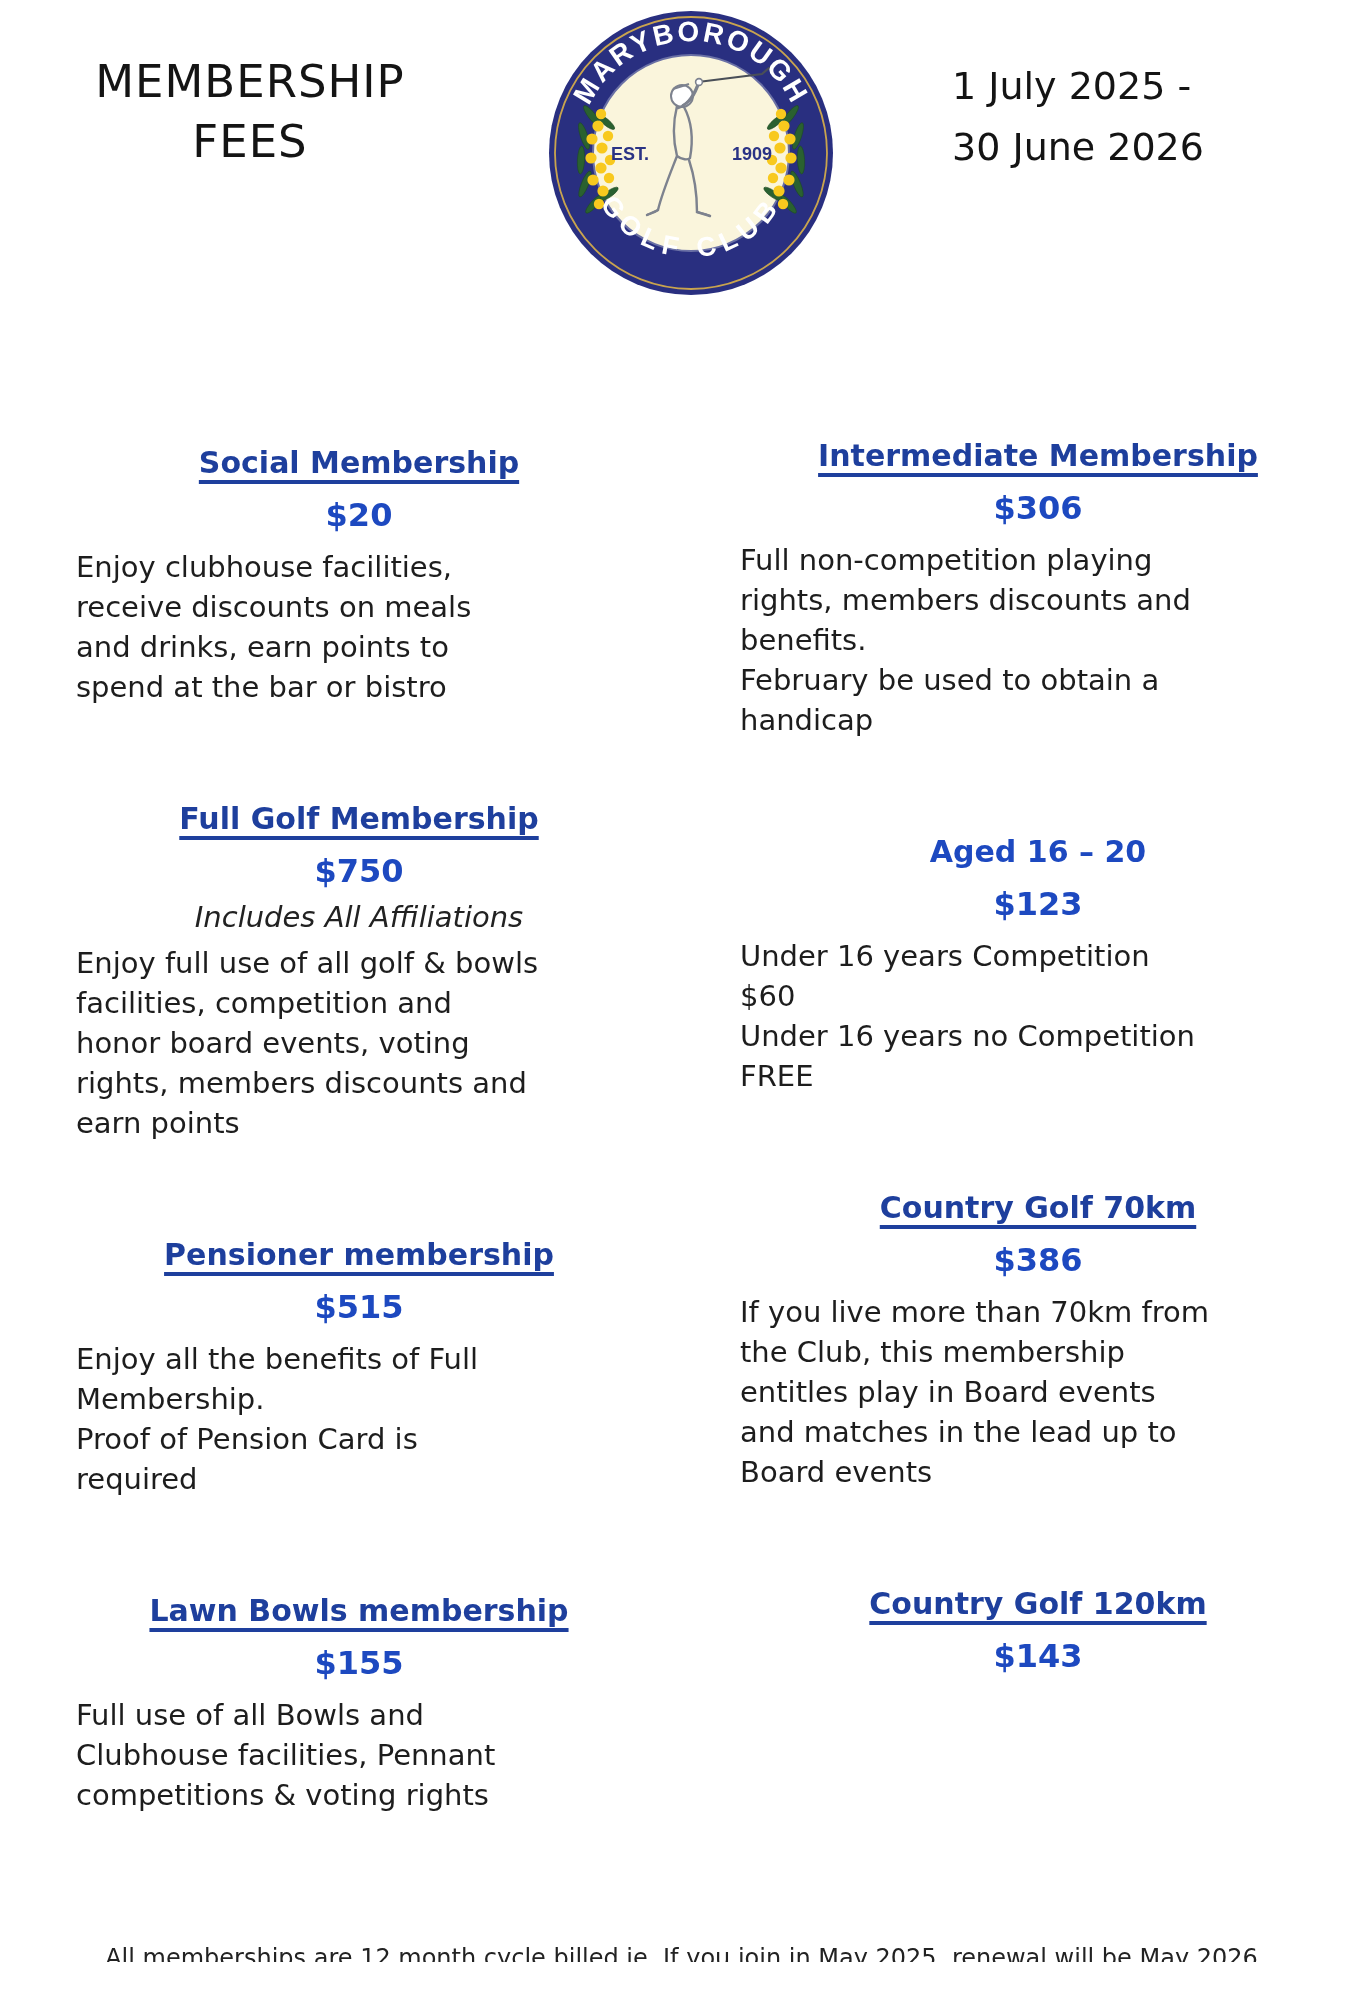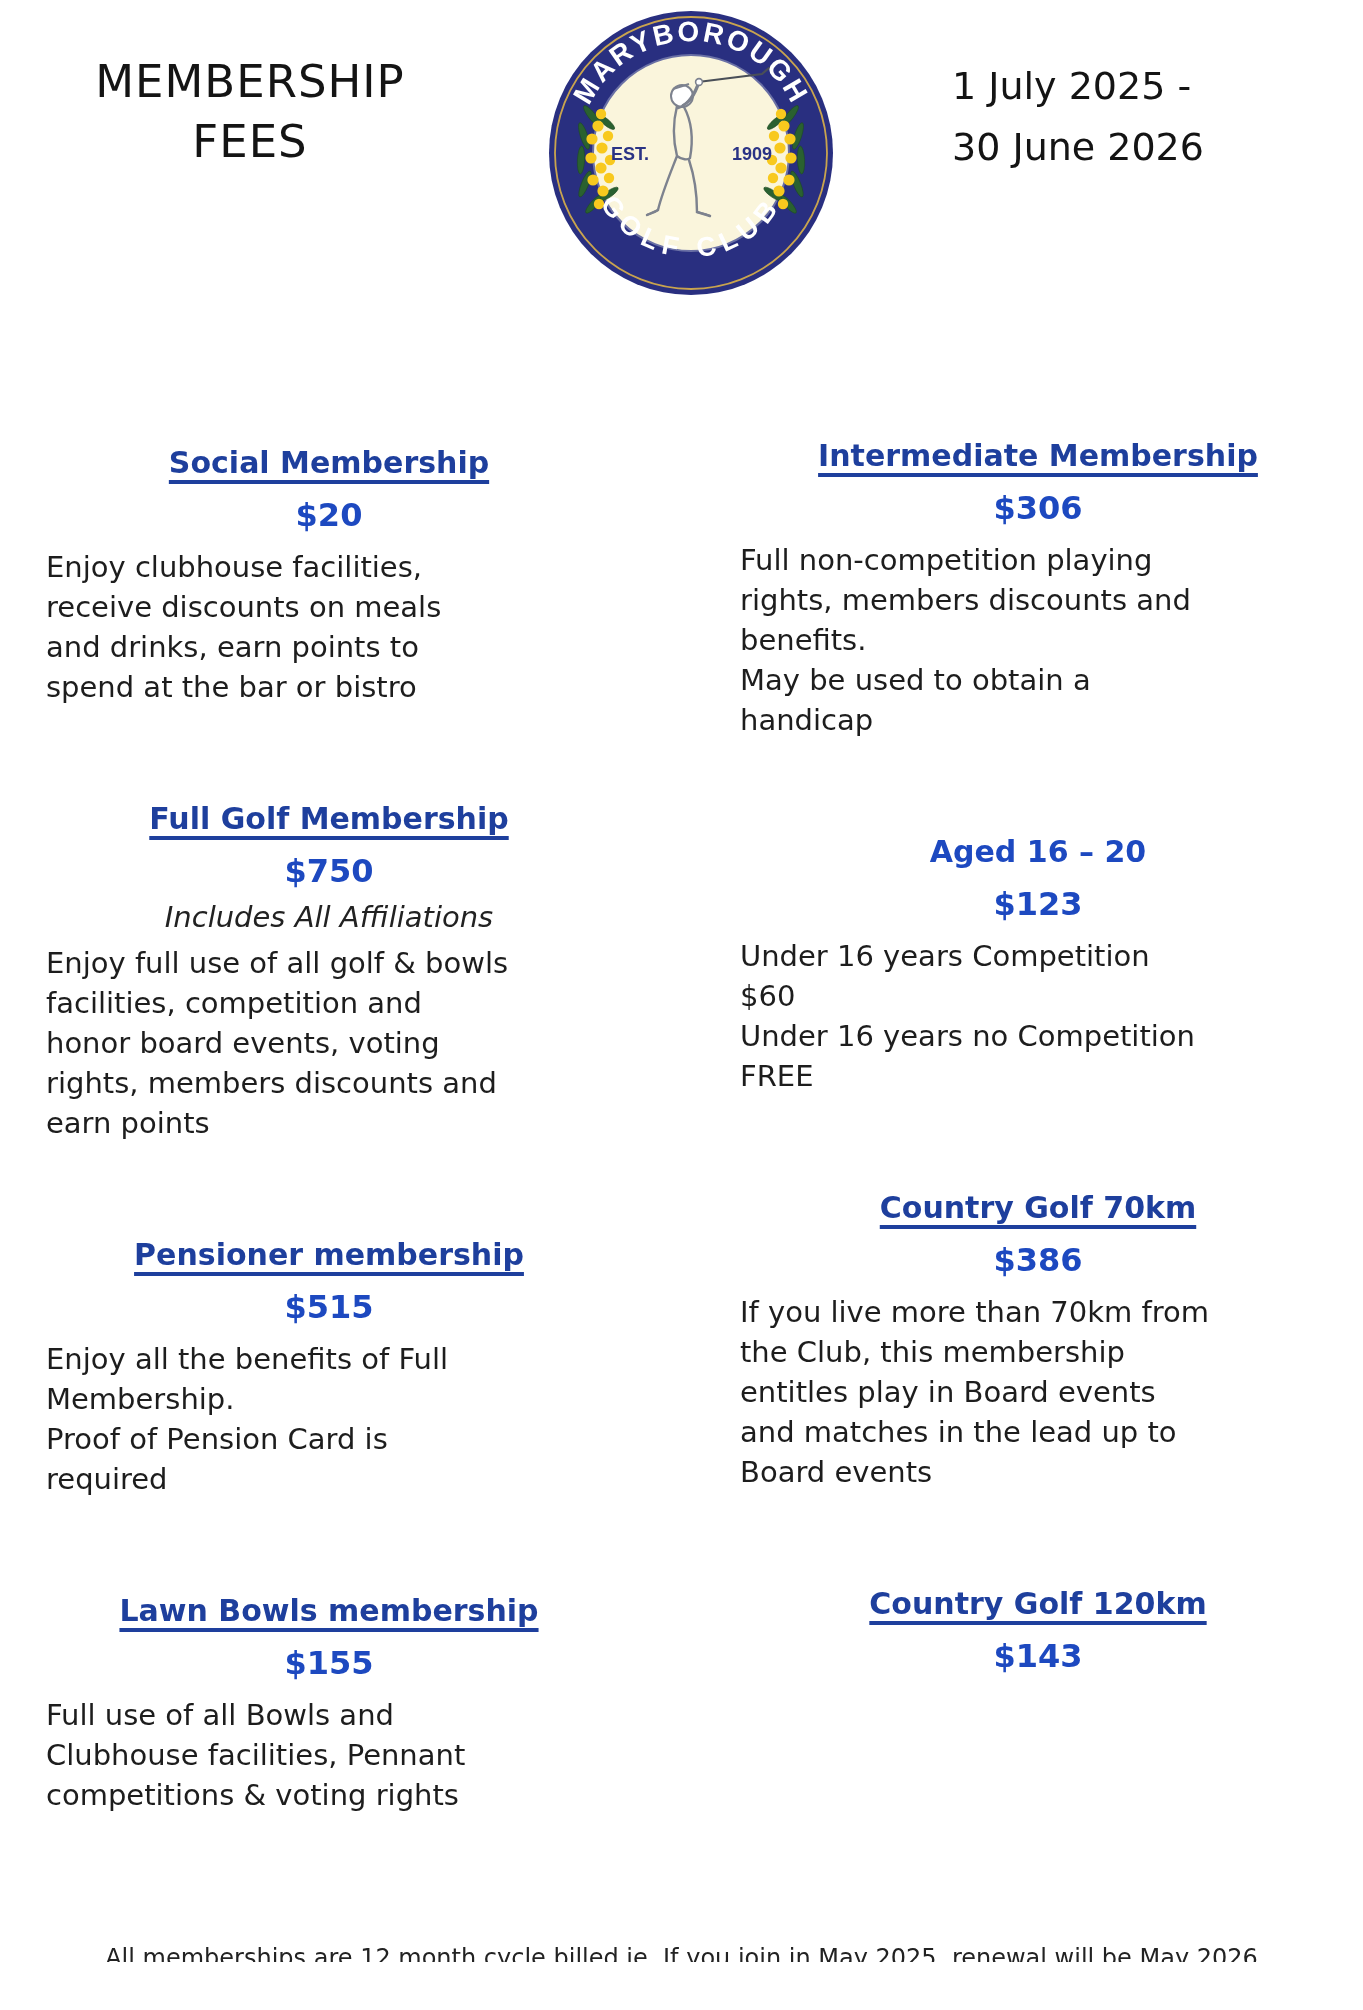--- a/index.html
+++ b/index.html
@@ -22,21 +22,21 @@
   }
   .date-range {
     position:absolute; left:952px; top:56px; width:400px;
     font-size:38px; line-height:61px; font-weight:400;
     color:#141414; white-space:pre-line;
   }
   .logo-wrap { position:absolute; left:546px; top:8px; width:290px; height:290px; }
 
   
   .col { position:absolute; }
-  .col-left  { left:46px;  top:437px; width:566px; }
+  .col-left  { left:76px;  top:437px; width:566px; }
   .col-right { left:740px; top:430px; width:596px; }
 
   .section { margin:0 0 86px 0; }
   .section:last-child { margin-bottom:0; }
 
   .section-title {
     display:block;
     color:#1e3f9d;
     font-weight:bold;
     font-size:30px; line-height:52px;
@@ -203,21 +203,21 @@
   </div>
 
   <div class="col col-right">
 
     <div class="section">
       <span class="section-title"><span class="u">Intermediate Membership</span></span>
       <span class="section-price">$306</span>
       <span class="section-body">Full non-competition playing
 rights, members discounts and
 benefits.
-May be used to obtain a
+February be used to obtain a
 handicap</span>
     </div>
 
     <div class="section">
       <span class="section-subtitle">Aged 16 – 20</span>
       <span class="section-price">$123</span>
       <span class="section-body">Under 16 years Competition
 $60
 Under 16 years no Competition
 FREE</span>

